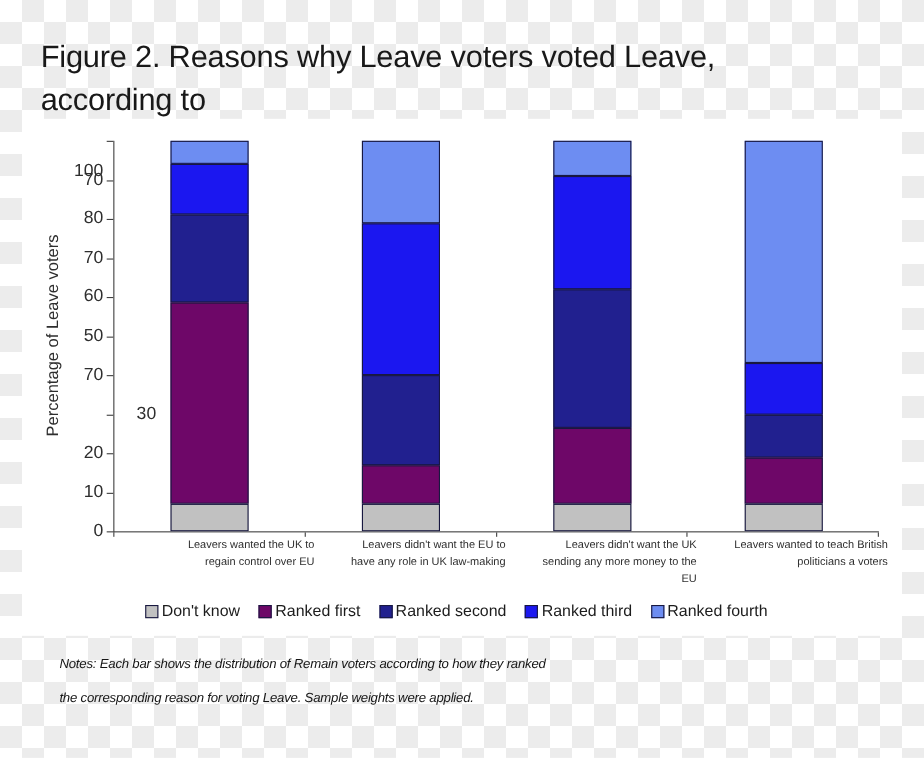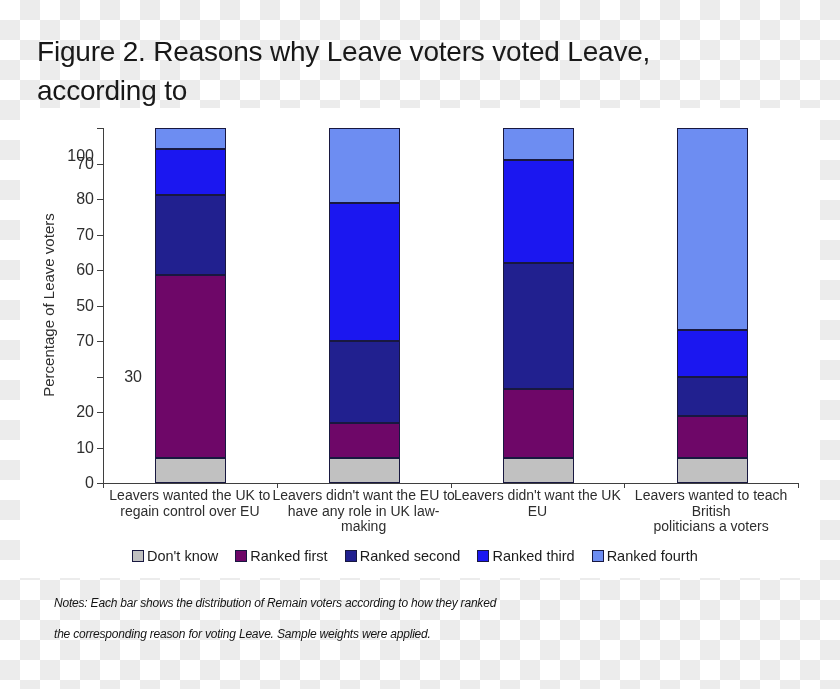--- a/index.html
+++ b/index.html
@@ -39,22 +39,22 @@
     display:flex;align-items:flex-end;
   }
   .bar-slot{width:25%;height:100%;display:flex;justify-content:center;align-items:flex-end;}
   .bar{width:71px;display:flex;flex-direction:column-reverse;}
   .seg{box-sizing:border-box;border:1px solid #181840;width:100%;}
   .cats{
     position:absolute;left:83px;top:380px;width:695px;display:flex;
   }
   .cat-cell{width:25%;display:flex;justify-content:center;}
   .cat-text{
-    width:192px;flex:none;text-align:center;
-    font-size:14px;line-height:15.5px;color:#2e2e2e;
+    width:192px;flex:none;text-align:right;
+    font-size:10px;line-height:15.5px;color:#2e2e2e;
   }
   .legend{
     position:absolute;left:112px;top:440px;
     display:flex;align-items:center;gap:17px;
   }
   .legend-item{display:flex;align-items:center;}
   .legend-swatch{
     width:10px;height:10px;border:1px solid #181840;margin-right:3px;flex:none;
   }
   .legend-label{font-size:14.5px;color:#1c1c1c;white-space:nowrap;}
@@ -153,20 +153,21 @@
       </div>
       <div class="cat-cell">
         <div class="cat-text">
           <div>Leavers didn't want the EU to</div>
           <div>have any role in UK law-making</div>
         </div>
       </div>
       <div class="cat-cell">
         <div class="cat-text">
           <div>Leavers didn't want the UK</div>
+          <div>sending any more money to the</div>
           <div>EU</div>
         </div>
       </div>
       <div class="cat-cell">
         <div class="cat-text">
           <div>Leavers wanted to teach British</div>
           <div>politicians a voters</div>
         </div>
       </div>
     </div>

